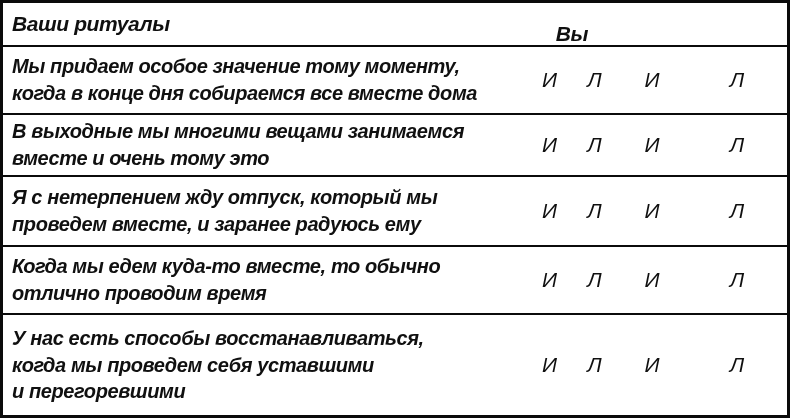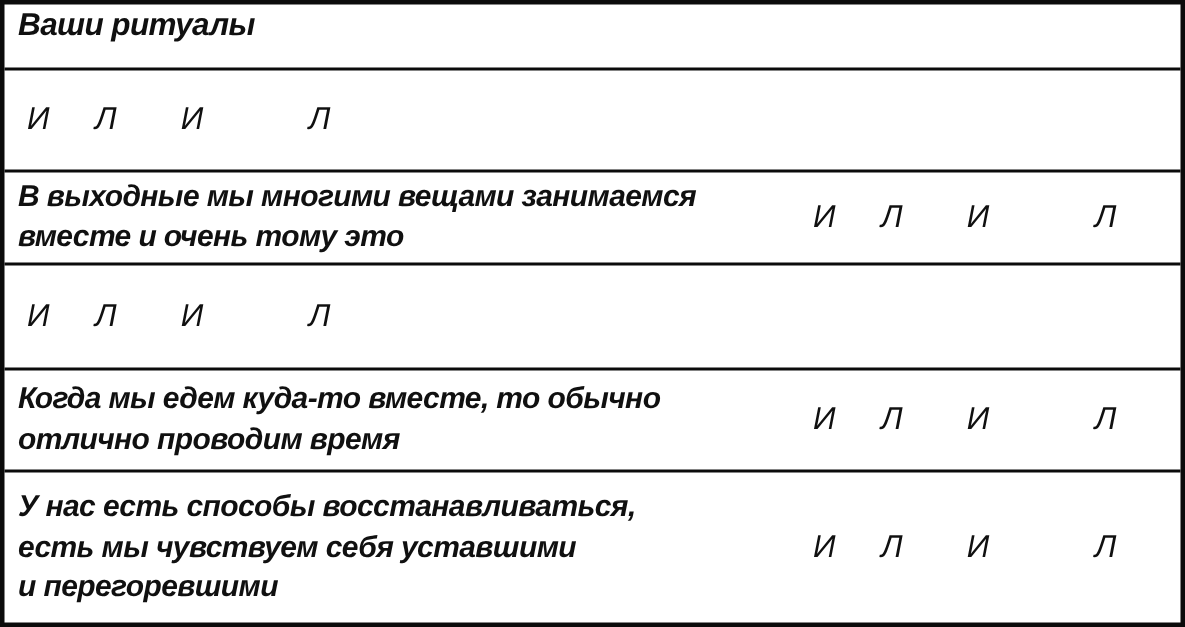--- a/index.html
+++ b/index.html
@@ -21,21 +21,20 @@
   }
   .row {
     display: flex;
     align-items: stretch;
     box-sizing: border-box;
     border-top: 2px solid #0b0b0b;
     overflow: hidden;
   }
   .row.header-row {
     border-top: none;
-    flex-direction: column;
   }
   .cell-text {
     width: 524px;
     box-sizing: border-box;
     padding: 0 4px 0 9px;
     display: flex;
     align-items: center;
     font-weight: 700;
     font-size: 20px;
     line-height: 1.33;
@@ -86,20 +85,22 @@
 <body>
 
 <div class="page">
 
   <div class="row header-row">
     <div class="cell-text hcell-left">Ваши ритуалы</div>
     <div class="cell-you hcell">Вы</div>
   </div>
 
   <div class="row">
+    <div class="cell-text">Мы придаем особое значение тому моменту,
+когда в конце дня собираемся все вместе дома</div>
     <div class="cell-you">
       <span class="mark mark-true">И</span>
       <span class="mark mark-false">Л</span>
     </div>
     <div class="cell-partner">
       <span class="mark mark-true">И</span>
       <span class="mark mark-false">Л</span>
     </div>
   </div>
 
@@ -110,20 +111,22 @@
       <span class="mark mark-true">И</span>
       <span class="mark mark-false">Л</span>
     </div>
     <div class="cell-partner">
       <span class="mark mark-true">И</span>
       <span class="mark mark-false">Л</span>
     </div>
   </div>
 
   <div class="row">
+    <div class="cell-text">Я с нетерпением жду отпуск, который мы
+проведем вместе, и заранее радуюсь ему</div>
     <div class="cell-you">
       <span class="mark mark-true">И</span>
       <span class="mark mark-false">Л</span>
     </div>
     <div class="cell-partner">
       <span class="mark mark-true">И</span>
       <span class="mark mark-false">Л</span>
     </div>
   </div>
 
@@ -135,21 +138,21 @@
       <span class="mark mark-false">Л</span>
     </div>
     <div class="cell-partner">
       <span class="mark mark-true">И</span>
       <span class="mark mark-false">Л</span>
     </div>
   </div>
 
   <div class="row">
     <div class="cell-text">У нас есть способы восстанавливаться,
-есть мы чувствуем себя уставшими
+когда мы проведем себя уставшими
 и перегоревшими</div>
     <div class="cell-you">
       <span class="mark mark-true">И</span>
       <span class="mark mark-false">Л</span>
     </div>
     <div class="cell-partner">
       <span class="mark mark-true">И</span>
       <span class="mark mark-false">Л</span>
     </div>
   </div>

